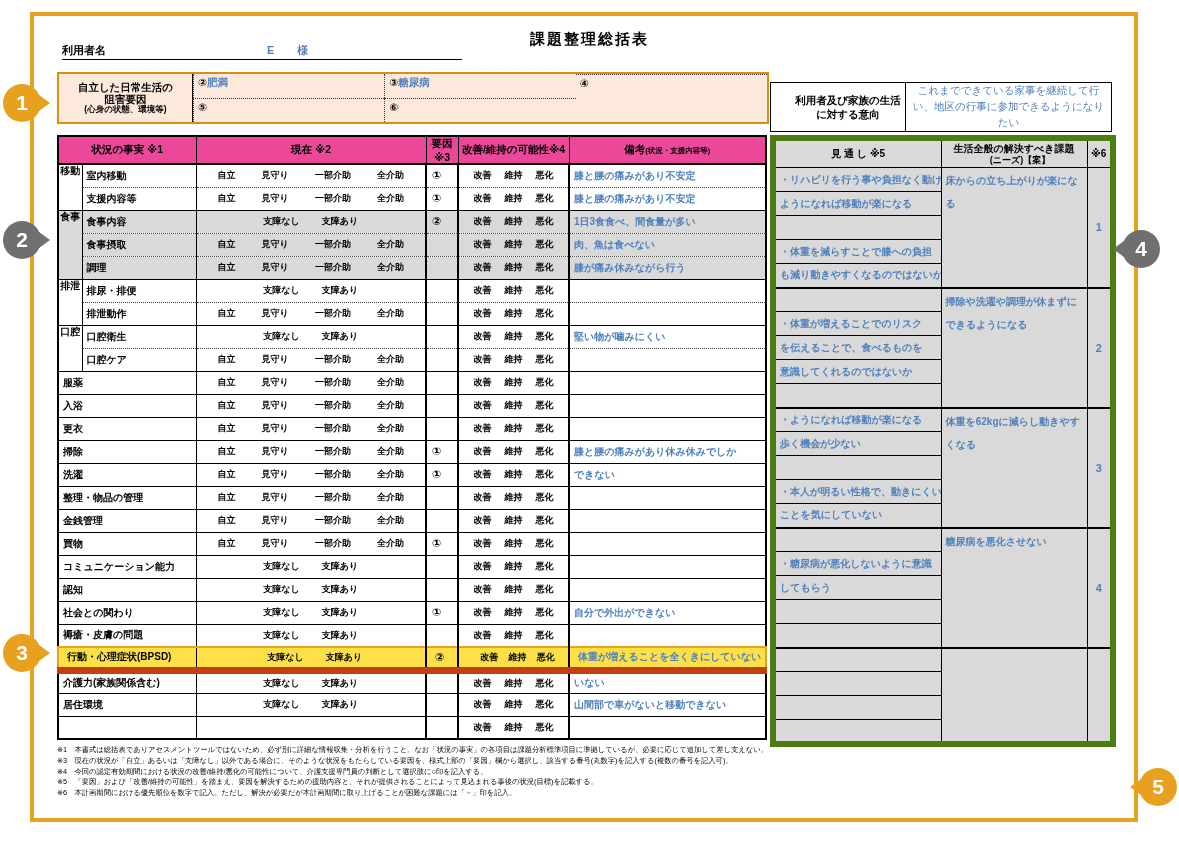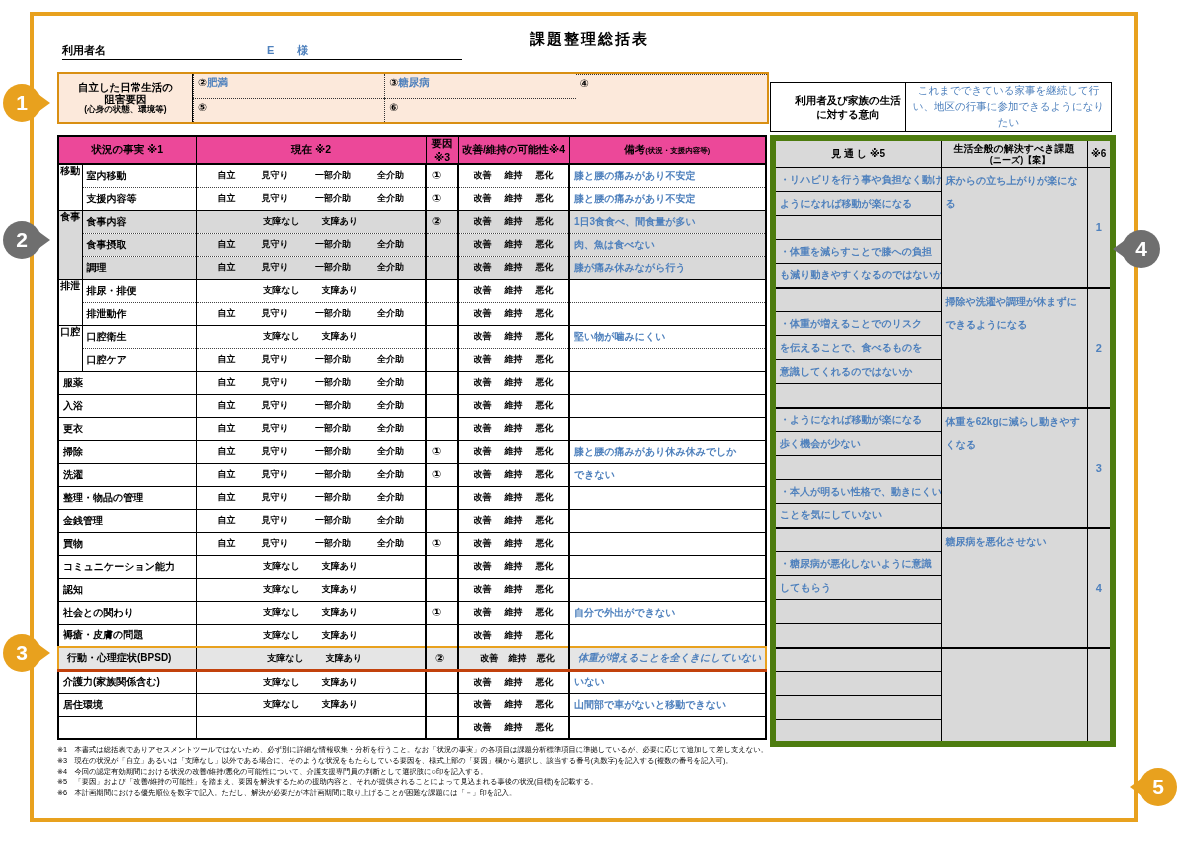--- a/index.html
+++ b/index.html
@@ -43,23 +43,23 @@
   #maintable td{border-left:1px solid #000;border-top:1px solid #000;font-size:10px;vertical-align:middle;}
   #maintable tr.dotted td{border-top:1px dotted #444;}
   #maintable td.cat{text-align:center;vertical-align:top;padding-top:0;font-size:10px;line-height:1.1;border-left:none;}
   #maintable td.item{text-align:left;padding-left:4px;white-space:nowrap;}
   #maintable .opts{display:flex;justify-content:space-around;padding:0 8px;font-size:9px;}
   #maintable .opts.two{justify-content:center;gap:22px;}
   #maintable td.factor{border-left:2px solid #000;padding-left:5px;font-size:11px;}
   #maintable td.poss{border-left:2px solid #000;}
   #maintable td.remark{border-left:2px solid #000;color:#4F81BD;padding-left:4px;white-space:nowrap;}
   #maintable td.shade{background:#D9D9D9;}
-  #maintable tr.hl td{background:#e5e5e5;border-top:2px solid #E8A11E;border-bottom:3px solid #c2410c;padding-left:8px;}
+  #maintable tr.hl td{background:#fde047;border-top:2px solid #E8A11E;border-bottom:7px solid #c2410c;padding-left:8px;}
   #maintable tr.hl td:first-child{border-left:2px solid #E8A11E;}
-  #maintable tr.hl td:last-child{border-right:2px solid #E8A11E;font-style:italic;}
+  #maintable tr.hl td:last-child{border-right:2px solid #E8A11E;}
 
   
   #righttable{position:absolute;left:770px;top:135px;width:340px;border:6px solid #4d7c0f;}
   #righttable th,#righttable td{padding:0;overflow:hidden;background:#D9D9D9;}
   #righttable thead th{height:26px;font-size:10px;font-weight:bold;border:1px solid #000;line-height:1.15;}
   #righttable thead th .sub{font-size:9px;margin-left:12px;}
   #righttable tbody tr{height:24px;}
   #righttable td{border:1px solid #000;font-size:10px;font-weight:bold;color:#4F81BD;vertical-align:middle;}
   #righttable td.mitoshi{padding-left:4px;white-space:nowrap;}
   #righttable tr.blockstart td{border-top:2px solid #000;}

